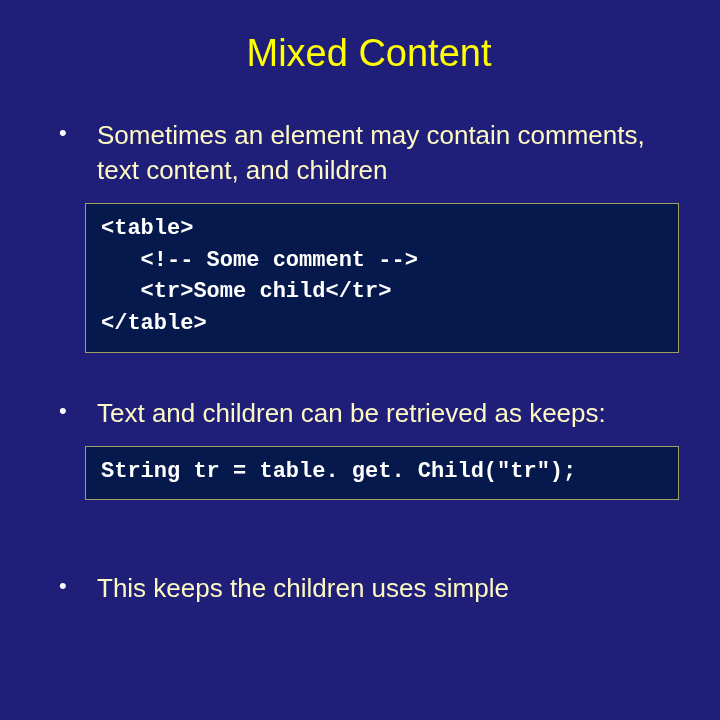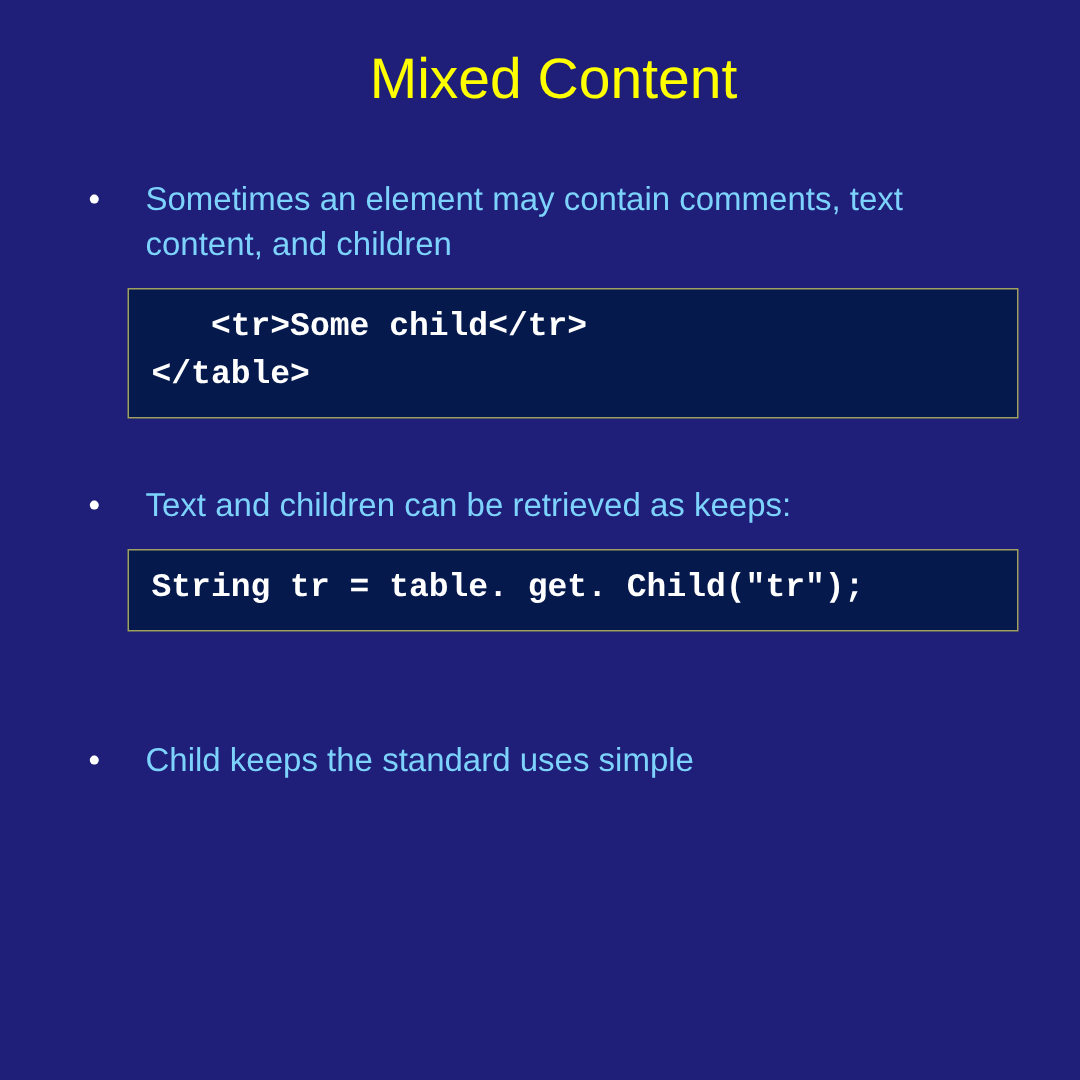--- a/index.html
+++ b/index.html
@@ -31,22 +31,22 @@
   .bmark {
     color: #ffffff;
     font-size: 22px;
     width: 36px;
     flex: 0 0 36px;
     text-align: left;
     padding-left: 4px;
     line-height: 1.35;
   }
   .btext {
-    color: #7dd3fc;
-    font-size: 22px;
+    color: #fef9c3;
+    font-size: 26px;
     line-height: 1.35;
   }
   .codebox {
     border: 1px solid #a0a060;
     background: #05194d;
     margin: 8px 10px 40px 36px;
     padding: 8px 12px 10px 12px;
   }
   .codeline {
     font-family: "Courier New", Courier, monospace;
@@ -64,33 +64,35 @@
 <div class="slide">
 
   <h1 class="title">Mixed Content</h1>
 
   <div class="bullet">
     <div class="bmark">•</div>
     <div class="btext">Sometimes an element may contain comments, text content, and children</div>
   </div>
 
   <div class="codebox">
+    <div class="codeline">&lt;table&gt;</div>
+    <div class="codeline">   &lt;!-- Some comment --&gt;</div>
     <div class="codeline">   &lt;tr&gt;Some child&lt;/tr&gt;</div>
     <div class="codeline">&lt;/table&gt;</div>
   </div>
 
   <div class="bullet">
     <div class="bmark">•</div>
     <div class="btext">Text and children can be retrieved as keeps:</div>
   </div>
 
   <div class="codebox">
     <div class="codeline">String tr = table. get. Child("tr");</div>
   </div>
 
   <div class="gap"></div>
 
   <div class="bullet">
     <div class="bmark">•</div>
-    <div class="btext">Child keeps the standard uses simple</div>
+    <div class="btext">This keeps the children uses simple</div>
   </div>
 
 </div>
 
 </body></html>

